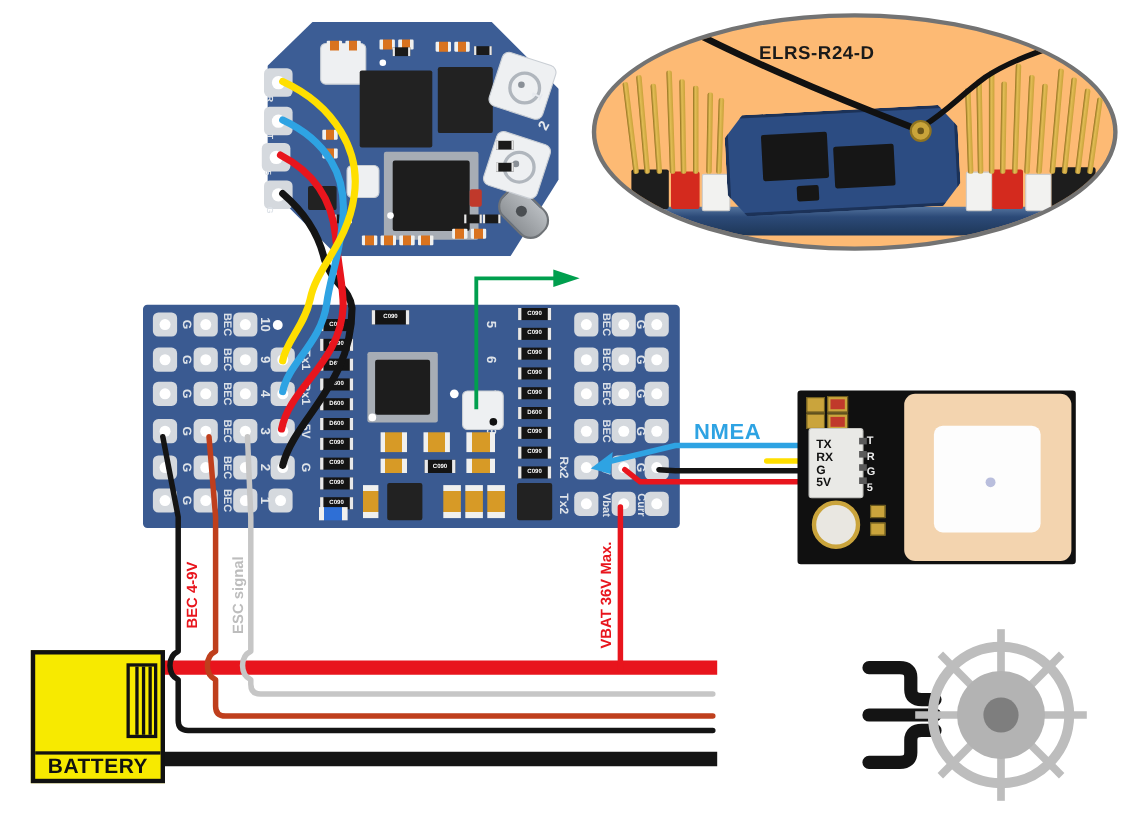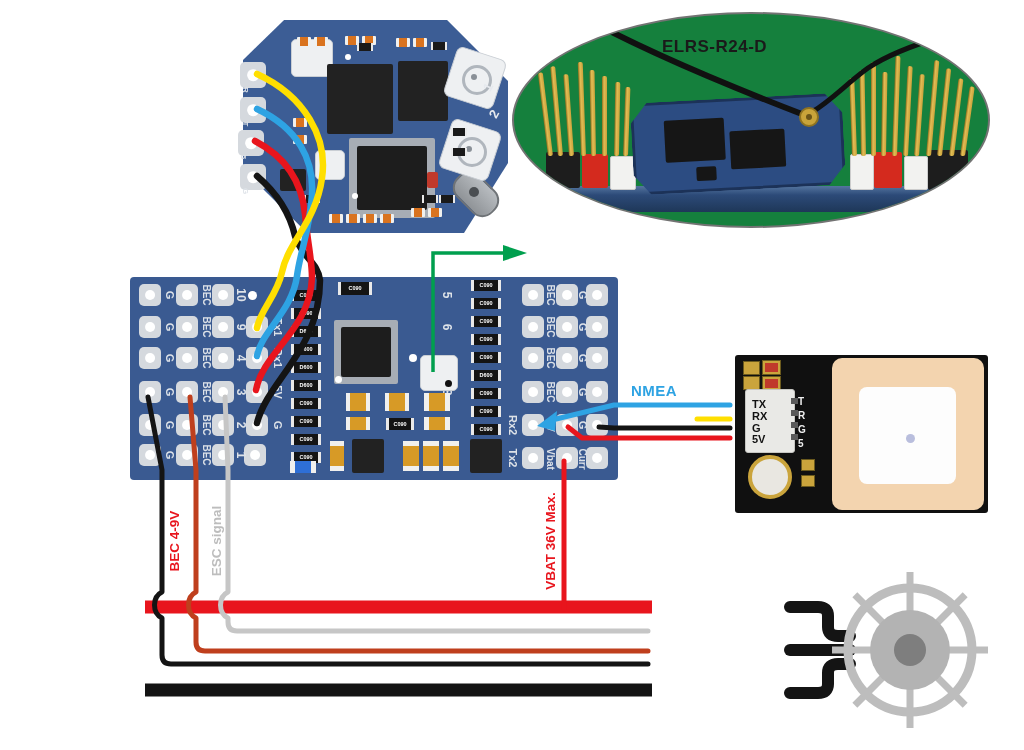--- a/index.html
+++ b/index.html
@@ -34,35 +34,35 @@
   #battery .divider{position:absolute;left:0;right:0;top:88px;height:3px;background:#111;}
   #battery .blabel{position:absolute;left:0;right:0;top:93px;bottom:0;display:flex;align-items:center;justify-content:center;
     font-weight:bold;font-size:19px;color:#111;letter-spacing:.5px;}
   #battery .term{position:absolute;left:83px;top:8px;width:28px;height:68px;border:3px solid #111;box-sizing:border-box;}
   #battery .term i{position:absolute;top:0;bottom:0;width:2.5px;background:#111;}
   
   #esc{position:absolute;left:645px;top:592px;width:150px;height:112px;background:#c9c9c9;border:4px solid #111;
     border-radius:14px;box-sizing:border-box;display:flex;align-items:center;justify-content:center;}
   #esc span{font-weight:bold;font-size:36px;color:#111;transform:scaleX(.9);letter-spacing:0;}
   
-  #gps{position:absolute;left:725px;top:355px;width:253px;height:158px;background:#101010;border-radius:3px;margin-left:10px;}
+  #gps{position:absolute;left:725px;top:355px;width:253px;height:158px;background:#101010;border-radius:3px;}
   #gps .ceramic{position:absolute;left:97px;top:3px;width:152px;height:152px;background:#f3d4af;border-radius:10px;}
   #gps .patch{position:absolute;left:27px;top:29px;width:97px;height:97px;background:#fdfdfd;border-radius:8px;}
   #gps .pdot{position:absolute;left:74px;top:76px;width:9px;height:9px;background:#b9bedd;border-radius:50%;}
   #gps .conn{position:absolute;left:10px;top:34px;width:48px;height:62px;background:#e9e9e6;border:1px solid #c6c6c2;border-radius:3px;}
   #gps .conn i{position:absolute;right:-4px;width:7px;height:6px;background:#5a5a5a;}
   #gps .pinlbl{position:absolute;left:17px;color:#111;font-weight:bold;font-size:11px;line-height:1;}
   #gps .gsilk{position:absolute;left:63px;color:#eee;font-weight:bold;font-size:10px;line-height:1;}
   #gps .smd{position:absolute;background:#caa43c;border:1px solid #6b5a1d;}
   #gps .smd i{position:absolute;left:2px;top:2px;right:2px;bottom:2px;background:#c0392b;}
   #gps .crystal{position:absolute;left:13px;top:100px;width:44px;height:44px;border-radius:50%;
     background:#e9e7e1;border:4px solid #caa43c;box-sizing:border-box;}
   
-  #photo{position:absolute;left:512px;top:12px;width:478px;height:216px;border:2px solid #737373;border-radius:50%;
-    background:#15803d;overflow:hidden;box-sizing:border-box;}
+  #photo{position:absolute;left:538px;top:12px;width:478px;height:216px;border:4px solid #737373;border-radius:50%;
+    background:#fdba74;overflow:hidden;box-sizing:border-box;}
   #photo .bar{position:absolute;left:25px;top:172px;width:430px;height:26px;border-radius:2px;
     background:linear-gradient(#55759f,#2c4a78 35%,#1e3758);}
   #photo .hdr{position:absolute;border-radius:2px;}
   #photo .module{position:absolute;left:118px;top:84px;width:212px;height:92px;background:#2c4c82;
     border:3px solid #1c3258;border-radius:6px;transform:rotate(-3deg);box-sizing:border-box;
     clip-path:polygon(8% 0,92% 0,100% 22%,100% 78%,92% 100%,8% 100%,0 78%,0 22%);}
   #photo .module .c{position:absolute;background:#161616;border-radius:2px;}
   #photo .ufl{position:absolute;left:285px;top:93px;width:20px;height:20px;border-radius:50%;
     background:#c9a43a;border:2px solid #8f7320;box-sizing:border-box;}
   #photo .ufl::after{content:"";position:absolute;left:5px;top:5px;width:6px;height:6px;border-radius:50%;background:#6b5518;}
@@ -303,20 +303,29 @@
         <line x1="910" y1="572" x2="910" y2="638" transform="rotate(315,910,650)"></line>
       </g>
       <circle cx="910" cy="650" r="62" fill="none" stroke="#bdbdbd" stroke-width="9"></circle>
       <circle cx="910" cy="650" r="40" fill="#b3b3b3"></circle>
       <circle cx="910" cy="650" r="16" fill="#7e7e7e"></circle>
     </g>
   </svg>
 
   <div id="blocks">
 
+    <div id="battery">
+      <div class="term">
+        <i style="left:5px"></i>
+          <i style="left:11px"></i>
+          <i style="left:17px"></i>
+      </div>
+      <div class="divider"></div>
+      <div class="blabel">BATTERY</div>
+    </div>
 
 
     <div id="gps">
       <div class="smd" style="left:8px;top:6px;width:15px;height:12px"></div>
       <div class="smd" style="left:8px;top:21px;width:15px;height:12px"></div>
       <div class="smd" style="left:27px;top:5px;width:17px;height:13px">
           <i></i>
         </div>
       <div class="smd" style="left:27px;top:21px;width:17px;height:13px">
           <i></i>
@@ -383,21 +392,21 @@
         <path d="M55,-5 C115,30 215,72 293,102" stroke="#111" stroke-width="6" fill="none" stroke-linecap="round"></path>
         <path d="M298,98 C318,86 332,70 354,54 C372,42 396,32 430,22" stroke="#111" stroke-width="5" fill="none" stroke-linecap="round"></path>
       </svg>
       <div class="ufl"></div>
       <div class="lbl" style="left:148px;top:24px;font-size:17px;color:#1a1a1a;letter-spacing:.5px">ELRS-R24-D</div>
     </div>
 
   </div>
 
   <div id="labels">
-    <div class="lbl" style="left:631px;top:383px;font-size:15px;color:#2ea3e3;letter-spacing:.5px">NMEA</div>
+    <div class="lbl" style="left:631px;top:383px;font-size:20px;color:#2ea3e3;letter-spacing:.5px">NMEA</div>
     <div class="lbl rot-up" style="left:175px;top:541px;font-size:13.5px;color:#e8151d">BEC 4-9V</div>
     <div class="lbl rot-up" style="left:217px;top:541px;font-size:13.5px;color:#bdbdbd">ESC signal</div>
     <div class="lbl rot-up" style="left:551px;top:541px;font-size:13.5px;color:#e8151d">VBAT 36V Max.</div>
     <div class="lbl" style="left:488px;top:87px;font-size:13px;color:#e6e9ee;transform:translate(-50%,-50%) rotate(-62deg)">1</div>
     <div class="lbl" style="left:494px;top:114px;font-size:13px;color:#e6e9ee;transform:translate(-50%,-50%) rotate(-62deg)">2</div>
   </div>
 
 </div>
 
 </body></html>

